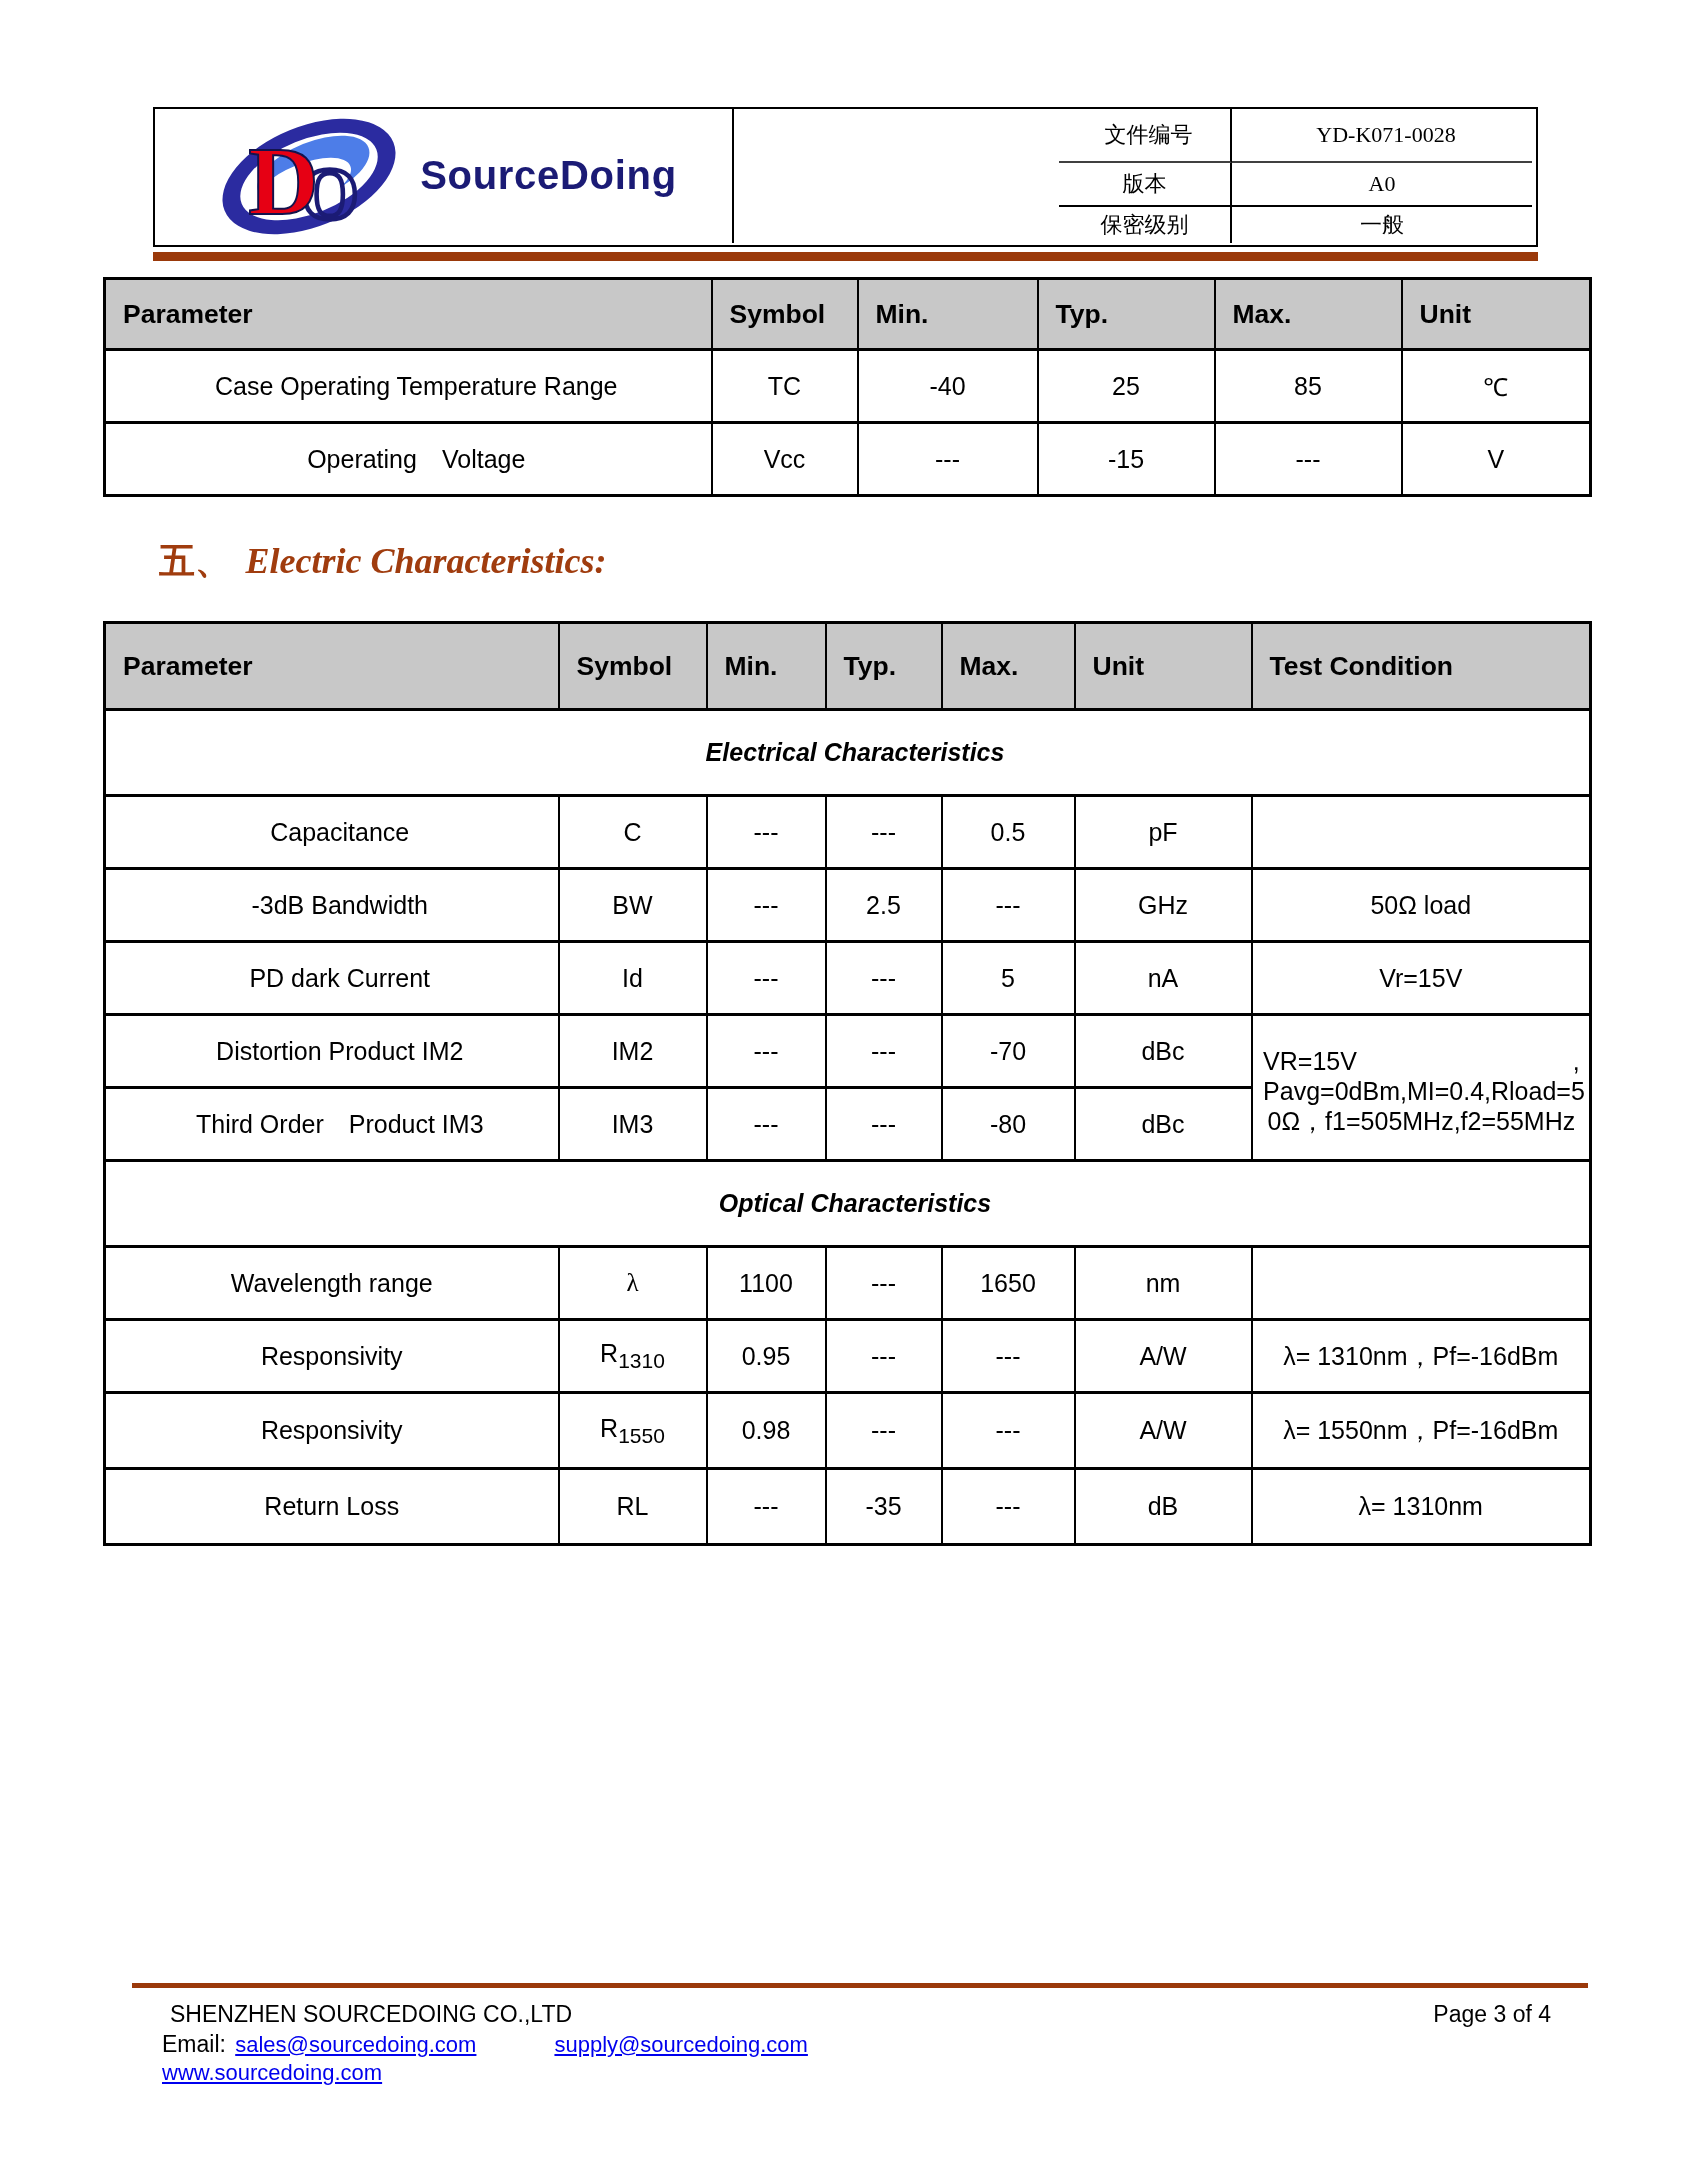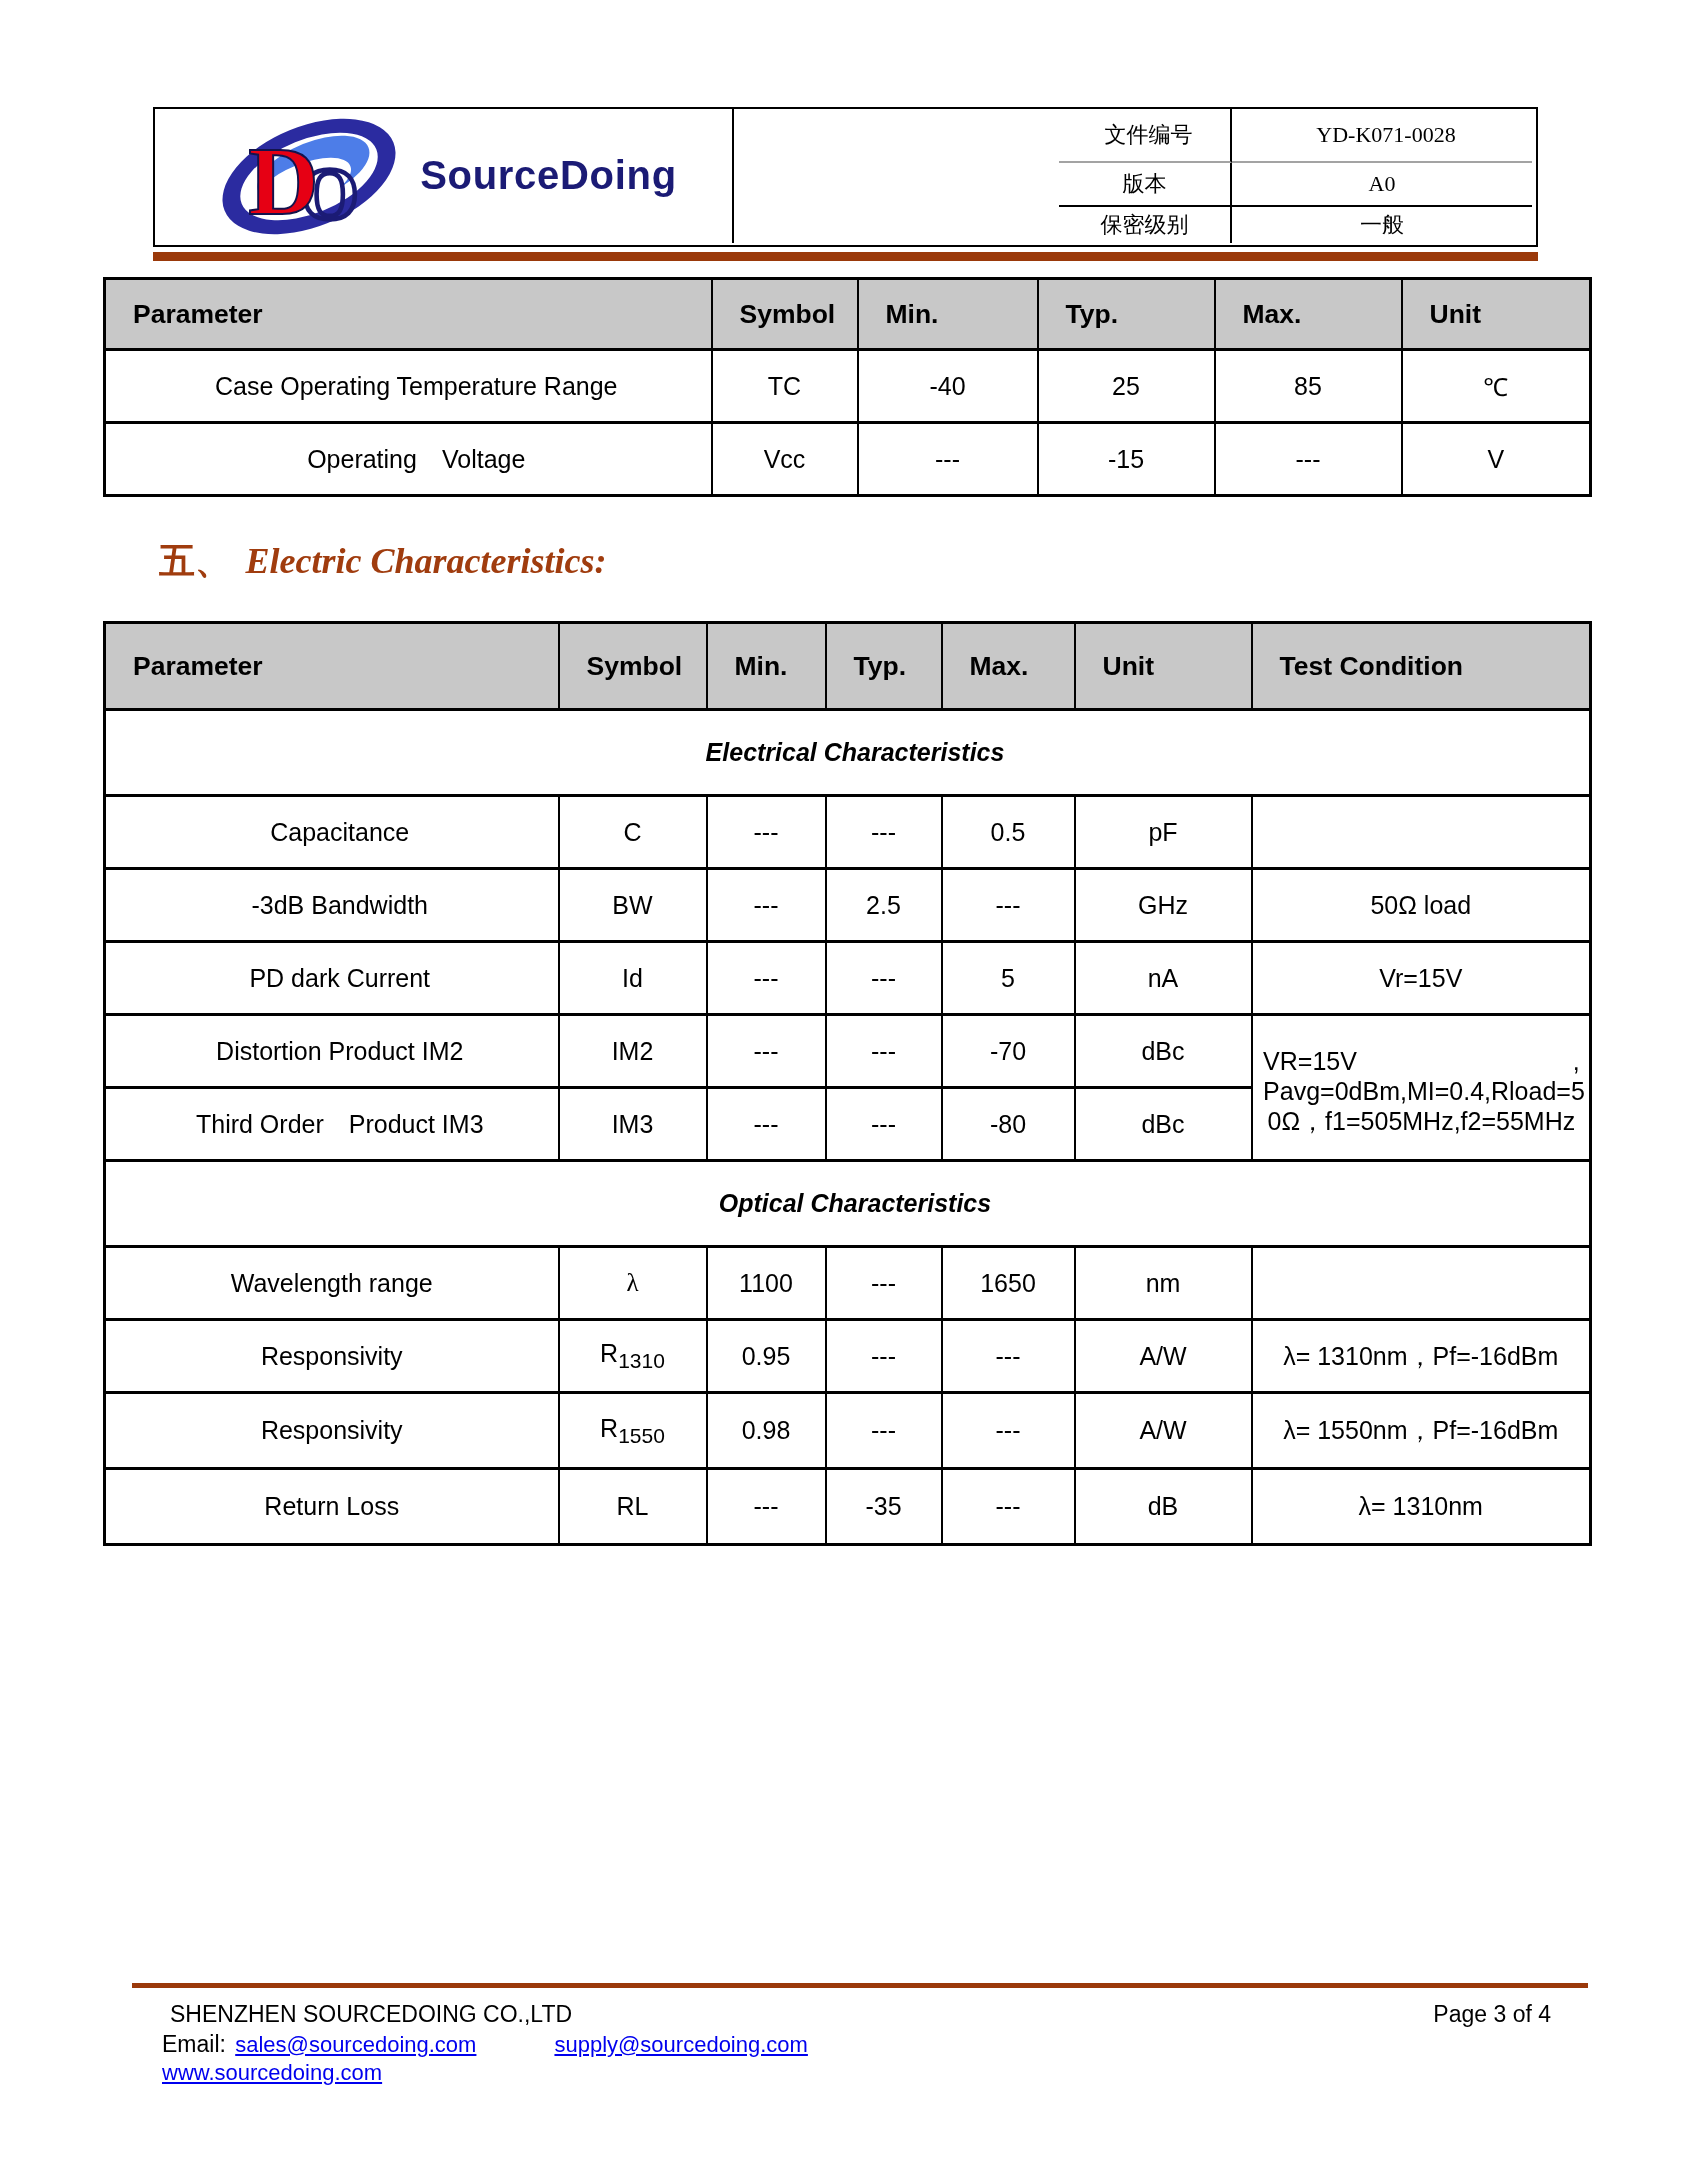--- a/index.html
+++ b/index.html
@@ -22,21 +22,21 @@
     grid-template-columns: 579px 325px 173px 300px;
     grid-template-rows: 54px 44px 36px;
   }
   .doc-header .cell { display: flex; align-items: center; justify-content: center; }
   .logo-cell { grid-row: 1 / span 3; grid-column: 1; border-right: 2px solid #000; gap: 12px; }
   .title-cell { grid-row: 1 / span 3; grid-column: 2; border-right: 2px solid #000;
     font-family: "Liberation Serif", serif; font-weight: bold; font-size: 41px; }
   .meta-label { grid-column: 3; border-right: 2px solid #000;
     font-family: "Liberation Serif", serif; font-size: 22px; }
   .meta-value { grid-column: 4; font-family: "Liberation Serif", serif; font-size: 22px; }
-  .row1 { grid-row: 1; border-bottom: 2px solid #a3a3a3; padding-left: 8px; }
+  .row1 { grid-row: 1; border-bottom: 2px solid #404040; padding-left: 8px; }
   .row2 { grid-row: 2; border-bottom: 2px solid #000; }
   .row3 { grid-row: 3; }
 
   .logo-text { display: flex; flex-direction: column; align-items: center; line-height: 1.0; }
   .logo-cn { font-size: 61px; font-weight: bold; color: #1b1b75; letter-spacing: 2.6px; }
   .logo-en { font-size: 40px; font-weight: bold; color: #1b1b75; letter-spacing: 0.7px; margin-top: -2.6px; }
 
   .rule { position: absolute; background: #9a390a; }
   .rule-top { left: 153px; top: 252px; width: 1385px; height: 8.6px; }
   .rule-bottom { left: 132px; top: 1983px; width: 1456px; height: 4.6px; }
@@ -45,21 +45,21 @@
   table { border-collapse: collapse; table-layout: fixed; }
   .spec-table { position: absolute; left: 103px; border: 3.3px solid #000; }
   .spec-table th, .spec-table td {
     border: 2px solid #000;
     border-top-width: 3.3px; border-bottom-width: 3.3px;
     font-size: 25px; text-align: center; vertical-align: middle;
     overflow: hidden;
   }
   .spec-table th {
     background: #c8c8c8; font-size: 26.5px; font-weight: bold;
-    text-align: left; padding-left: 27px;
+    text-align: left; padding-left: 17px;
   }
   .al { text-align: left; padding-left: 16px; }
   .t1 { top: 277px; width: 1485px; }
   .t1 thead tr { height: 71px; }
   .t1 tbody tr { height: 73px; }
 
   .section-heading {
     position: absolute; left: 159px; top: 537px;
     font-size: 36px; color: #a03c0e; font-weight: bold;
     font-family: "Liberation Serif", serif;

